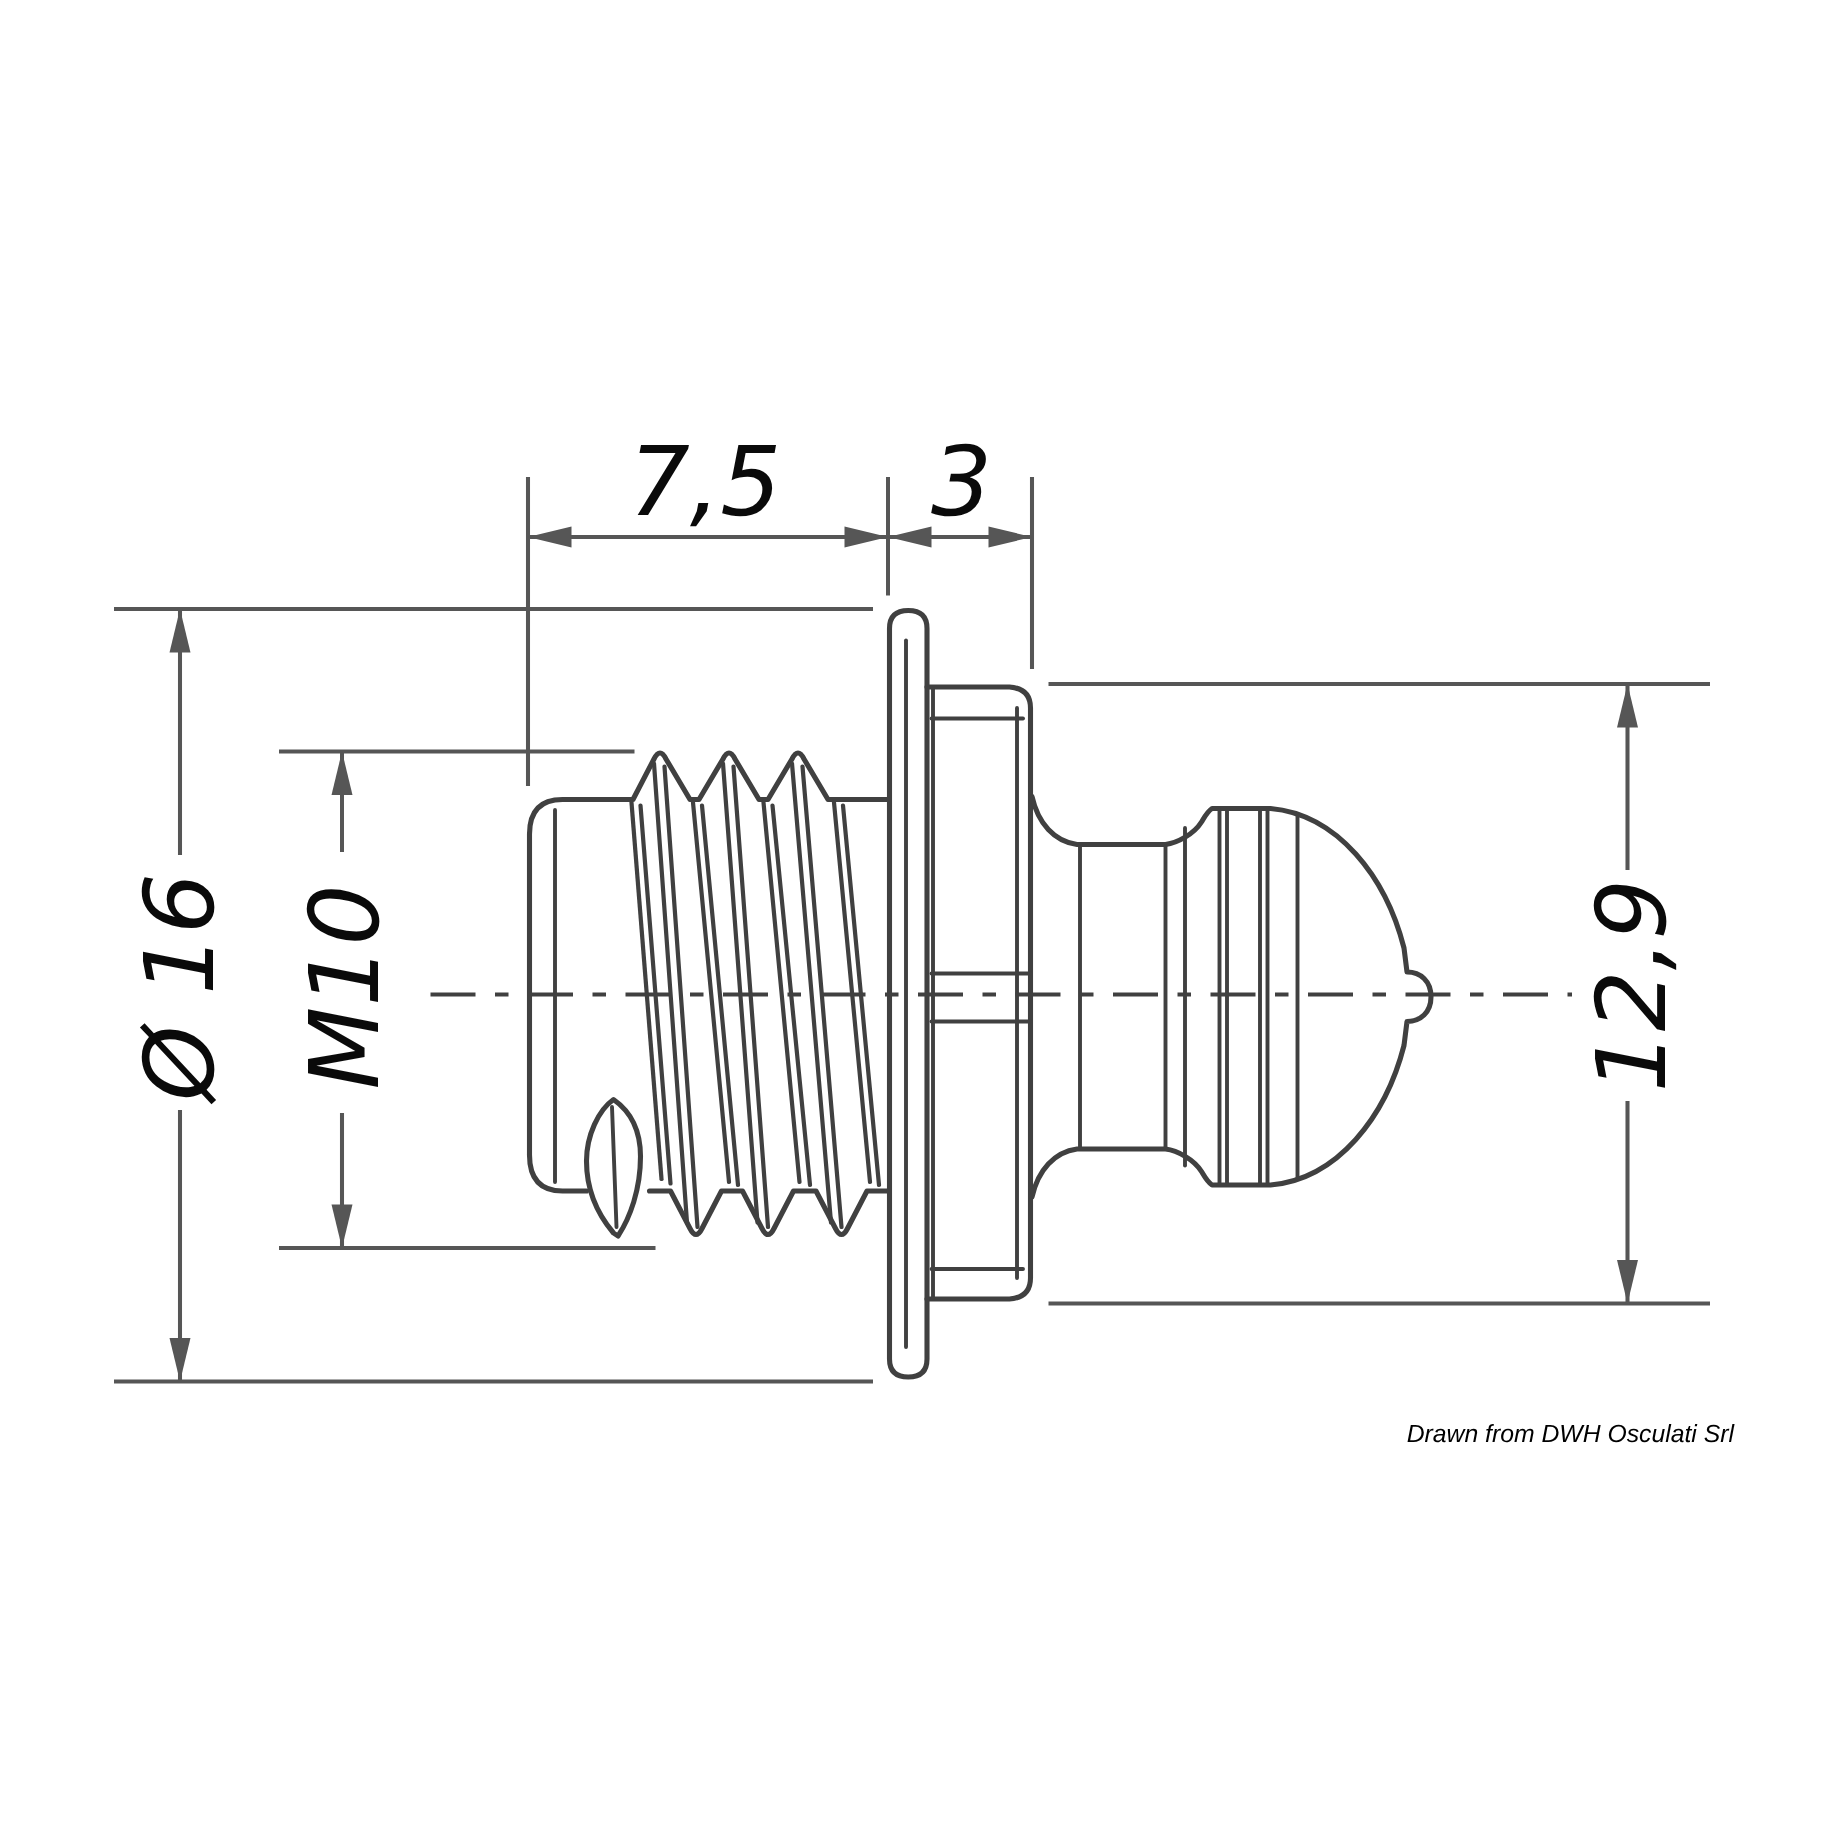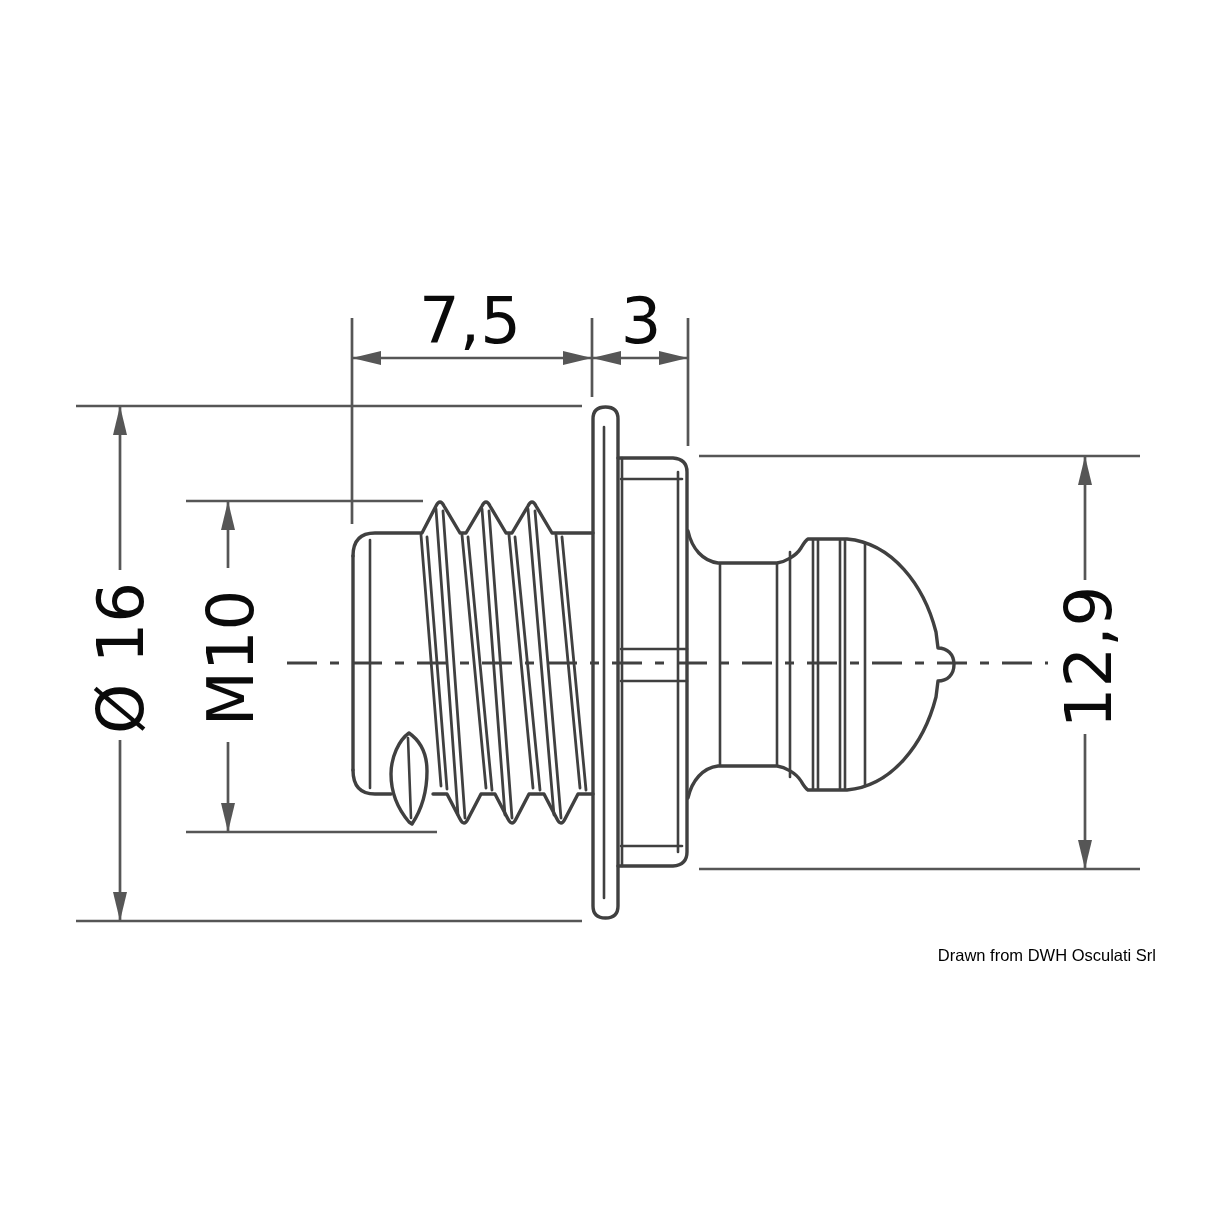--- a/index.html
+++ b/index.html
@@ -5,20 +5,21 @@
   :root{
     --c-outline:#404040;
     --c-dim:#565656;
     --c-text:#0a0a0a;
     --c-bg:#ffffff;
   }
   html,body{margin:0;padding:0;background:var(--c-bg);}
   .canvas{
     width:1214px;height:1214px;position:relative;background:var(--c-bg);
     font-family:"DejaVu Sans",sans-serif;
+    font-style:italic;
   }
   svg{display:block;}
   .outline{stroke:var(--c-outline);stroke-width:3.4;fill:none;stroke-linecap:round;stroke-linejoin:round;}
   .thin{stroke:var(--c-outline);stroke-width:2.6;fill:none;stroke-linecap:round;}
   .helix{stroke:var(--c-outline);stroke-width:2.8;fill:none;stroke-linecap:round;}
   .cl{stroke:var(--c-outline);stroke-width:2.8;fill:none;stroke-dasharray:30 13 9 13;}
   .dim{stroke:var(--c-dim);stroke-width:2.7;fill:none;stroke-linecap:butt;}
   .arrow{fill:var(--c-dim);stroke:none;}
   .dimtext{font-family:"DejaVu Sans",sans-serif;font-size:64px;fill:var(--c-text);}
   .caption{font-family:"Liberation Sans",sans-serif;font-size:16.5px;fill:#000;}

